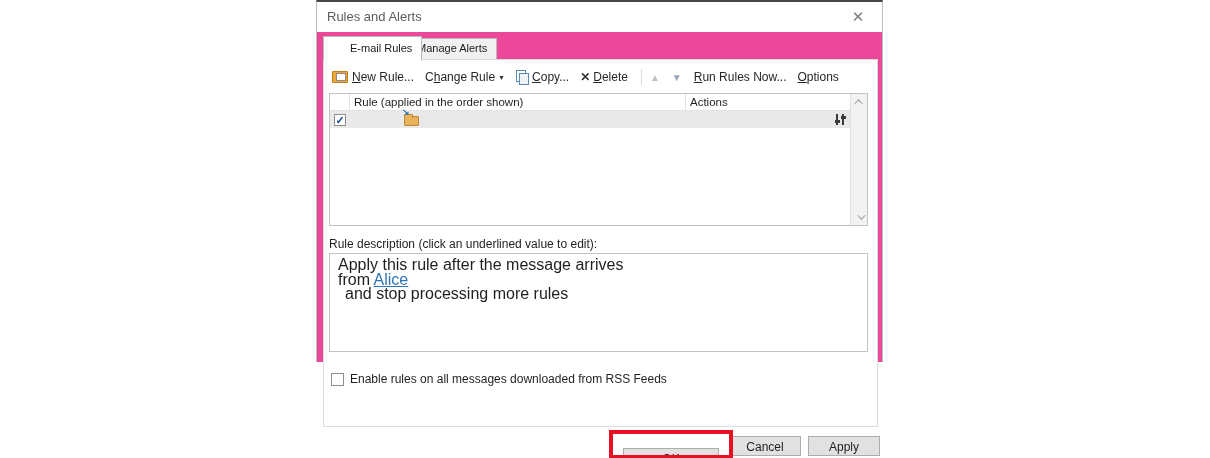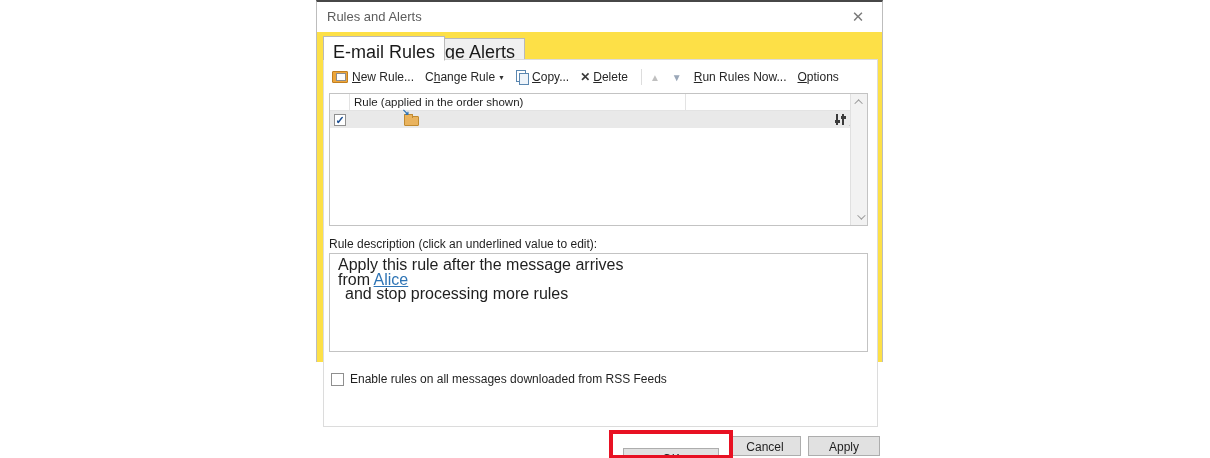--- a/index.html
+++ b/index.html
@@ -1,30 +1,30 @@
 <!DOCTYPE html>
 <html><head>
 <meta charset="utf-8">
 <style>
   * { margin:0; padding:0; box-sizing:border-box; }
   html,body { width:1210px; height:458px; background:#ffffff; overflow:hidden;
     font-family:"Liberation Sans", sans-serif; }
   .canvas { position:relative; width:1210px; height:458px; background:#fff; }
 
   .dialog { position:absolute; left:316px; top:0; width:567px; height:362px;
-    background:#fde047; border-top:2px solid #474747;
+    background:#ec4899; border-top:2px solid #474747;
     border-left:1px solid #bdbdbd; border-right:1px solid #bdbdbd; }
 
   .titlebar { position:absolute; left:0; top:0; width:100%; height:30px; background:#ffffff; }
   .title { position:absolute; left:10px; top:7px; font-size:13px; color:#5c5c5c; }
   .close-btn { position:absolute; right:4px; top:0; width:40px; height:29px;
     display:flex; align-items:center; justify-content:center;
     color:#7a7a7a; font-size:15px; cursor:default; }
 
-  .tab { position:absolute; top:36px; height:22px; padding:3px 9px 0 9px; font-size:18px;
+  .tab { position:absolute; top:36px; height:22px; padding:3px 9px 0 26px; font-size:11px;
     color:#1a1a1a; background:#f0f0f0; border:1px solid #b9b9b9; }
   .tab.active { background:#ffffff; border-bottom:1px solid #ffffff; top:34px; height:25px;
     padding-top:5px; z-index:3; }
   .tab.t2 { left:73px; }
   .tab.t1 { left:6px; }
 
   .tabpage { position:absolute; left:6px; top:57px; width:555px; height:368px;
     background:#ffffff; border:1px solid #dcdcdc; z-index:1; }
 
   
@@ -166,20 +166,21 @@
           <span></span>
             <span class="key-u">O</span>
             <span>ptions</span>
         </div>
       </div>
 
       <div class="listbox">
         <div class="list-head">
           <div class="hc c0"></div>
           <div class="hc c1">Rule (applied in the order shown)</div>
+          <div class="hc c2">Actions</div>
         </div>
         <div class="rule-row">
           <span class="cbx">
             <span class="chk">✓</span>
           </span>
           <span class="folder-wrap">
             <span class="folder"></span>
             <span class="folder-arrow">↘</span>
           </span>
           <span class="sliders">

